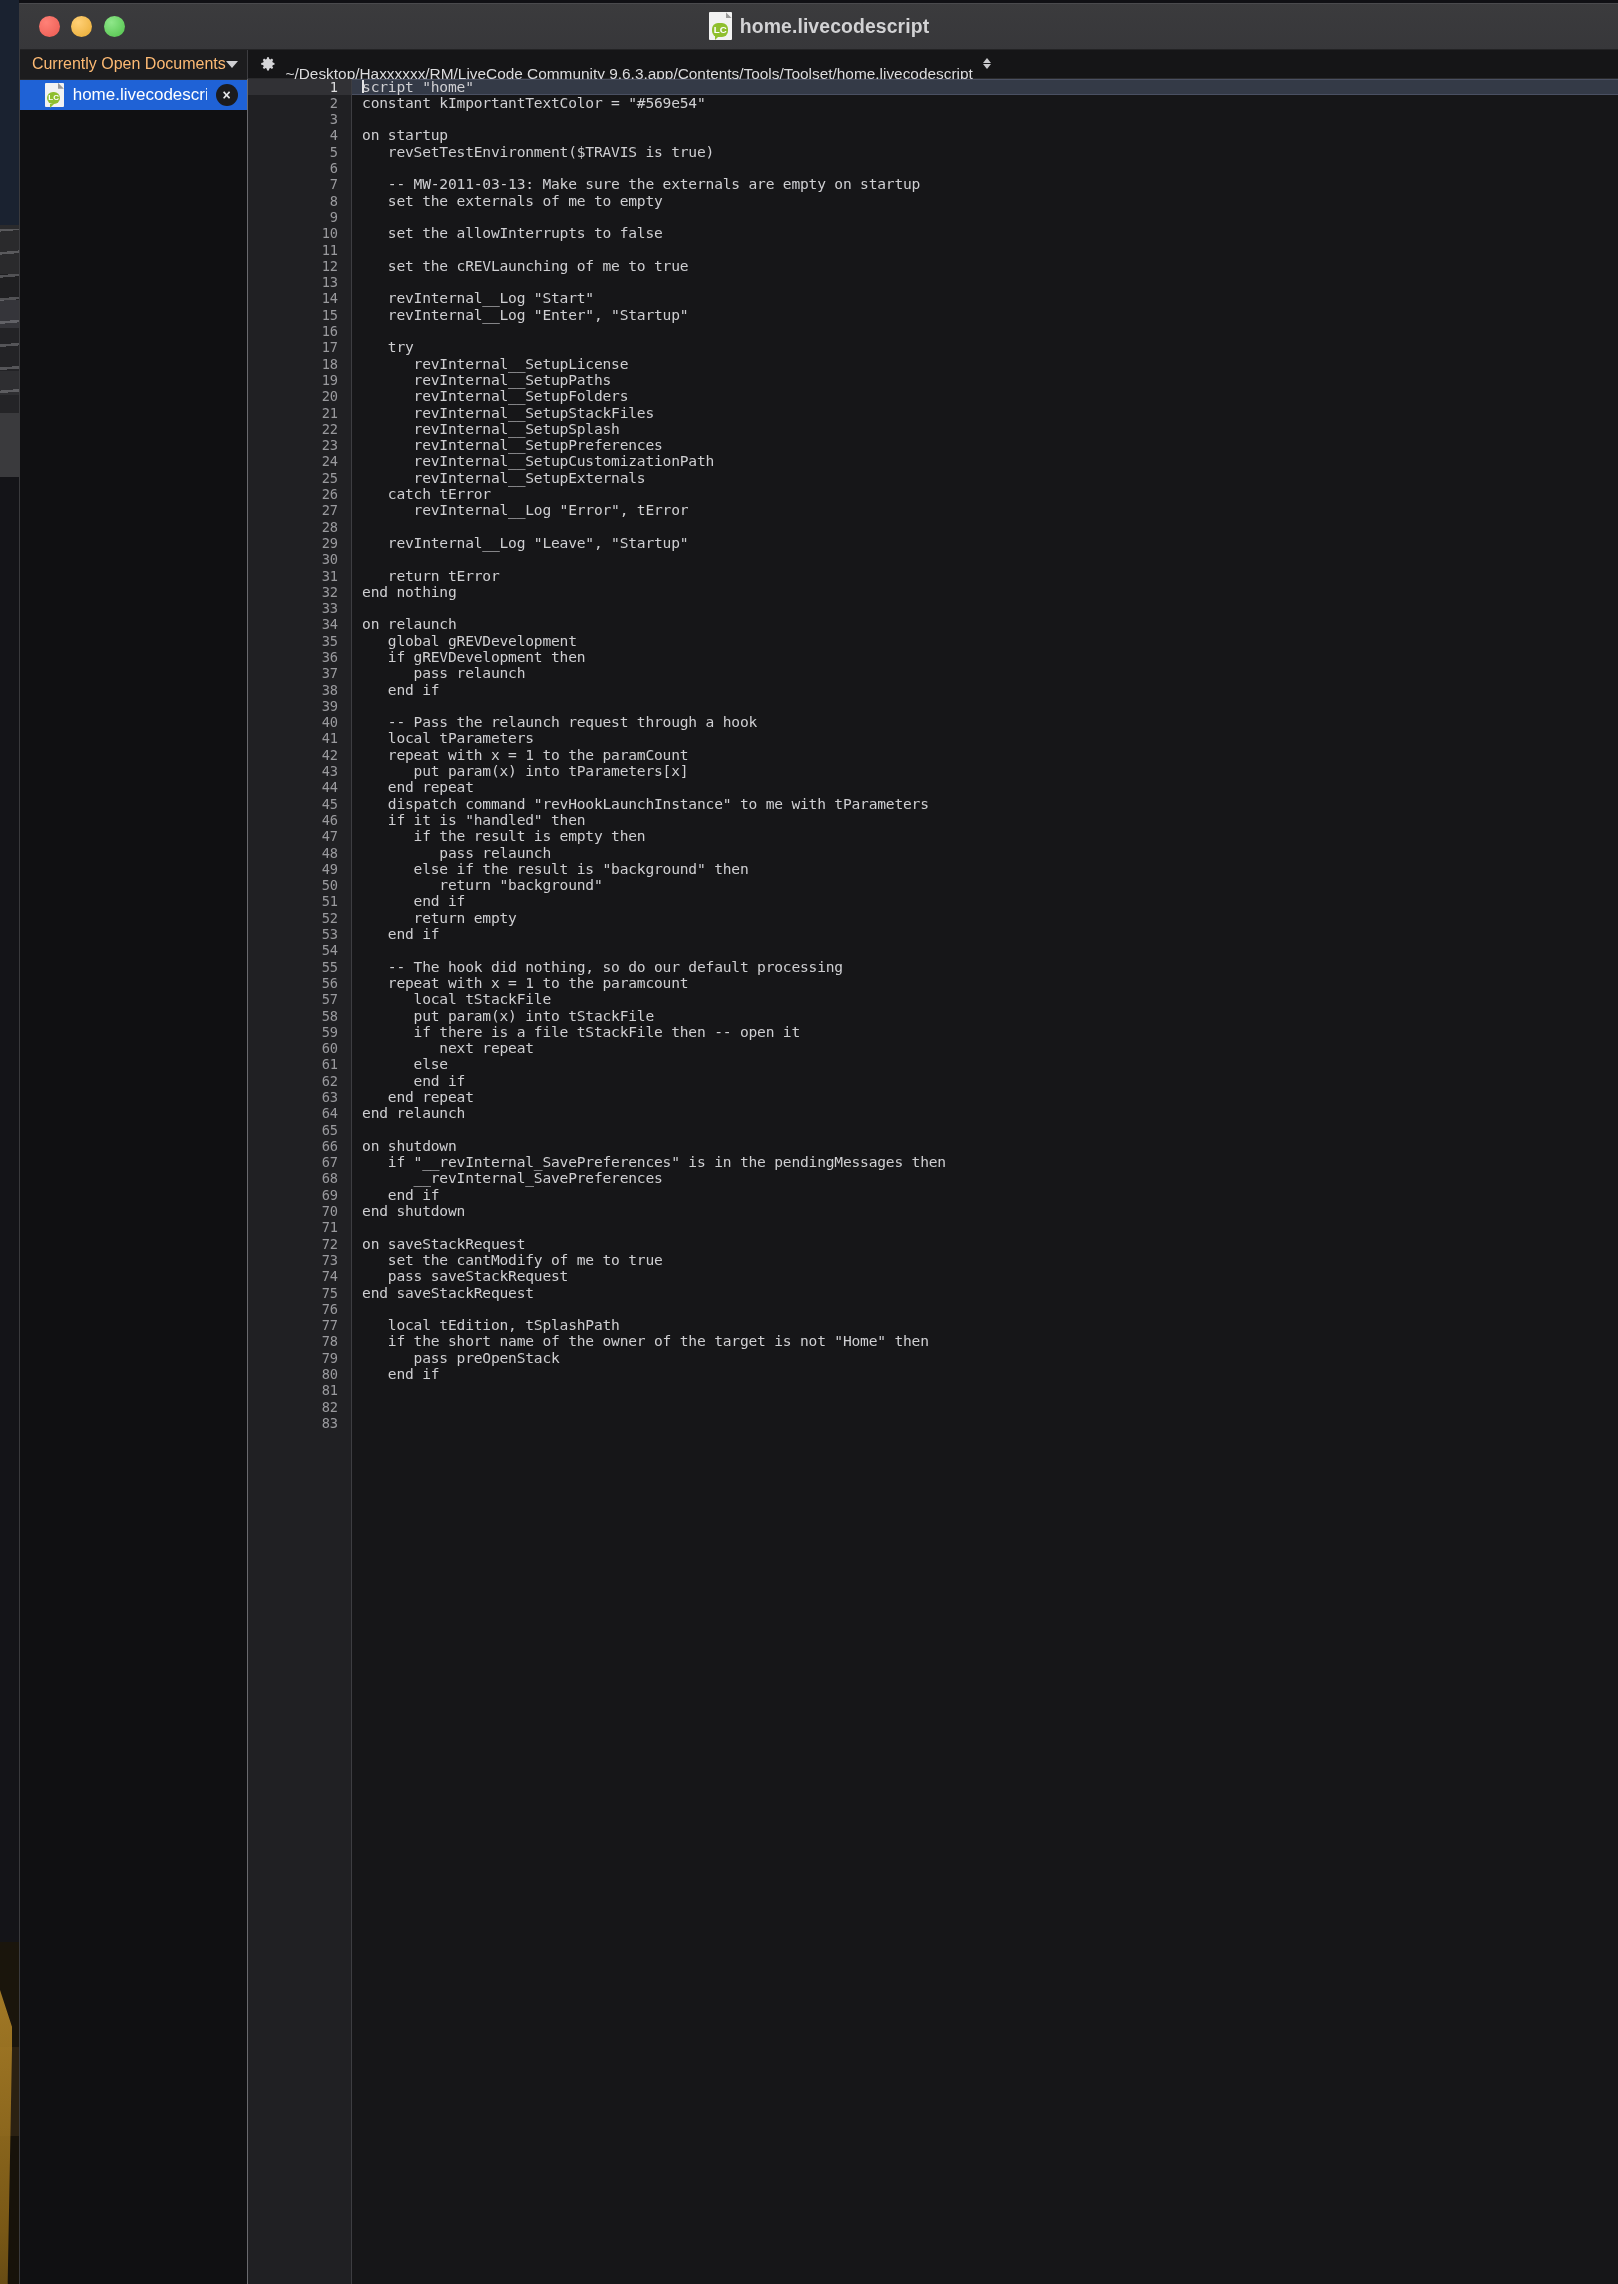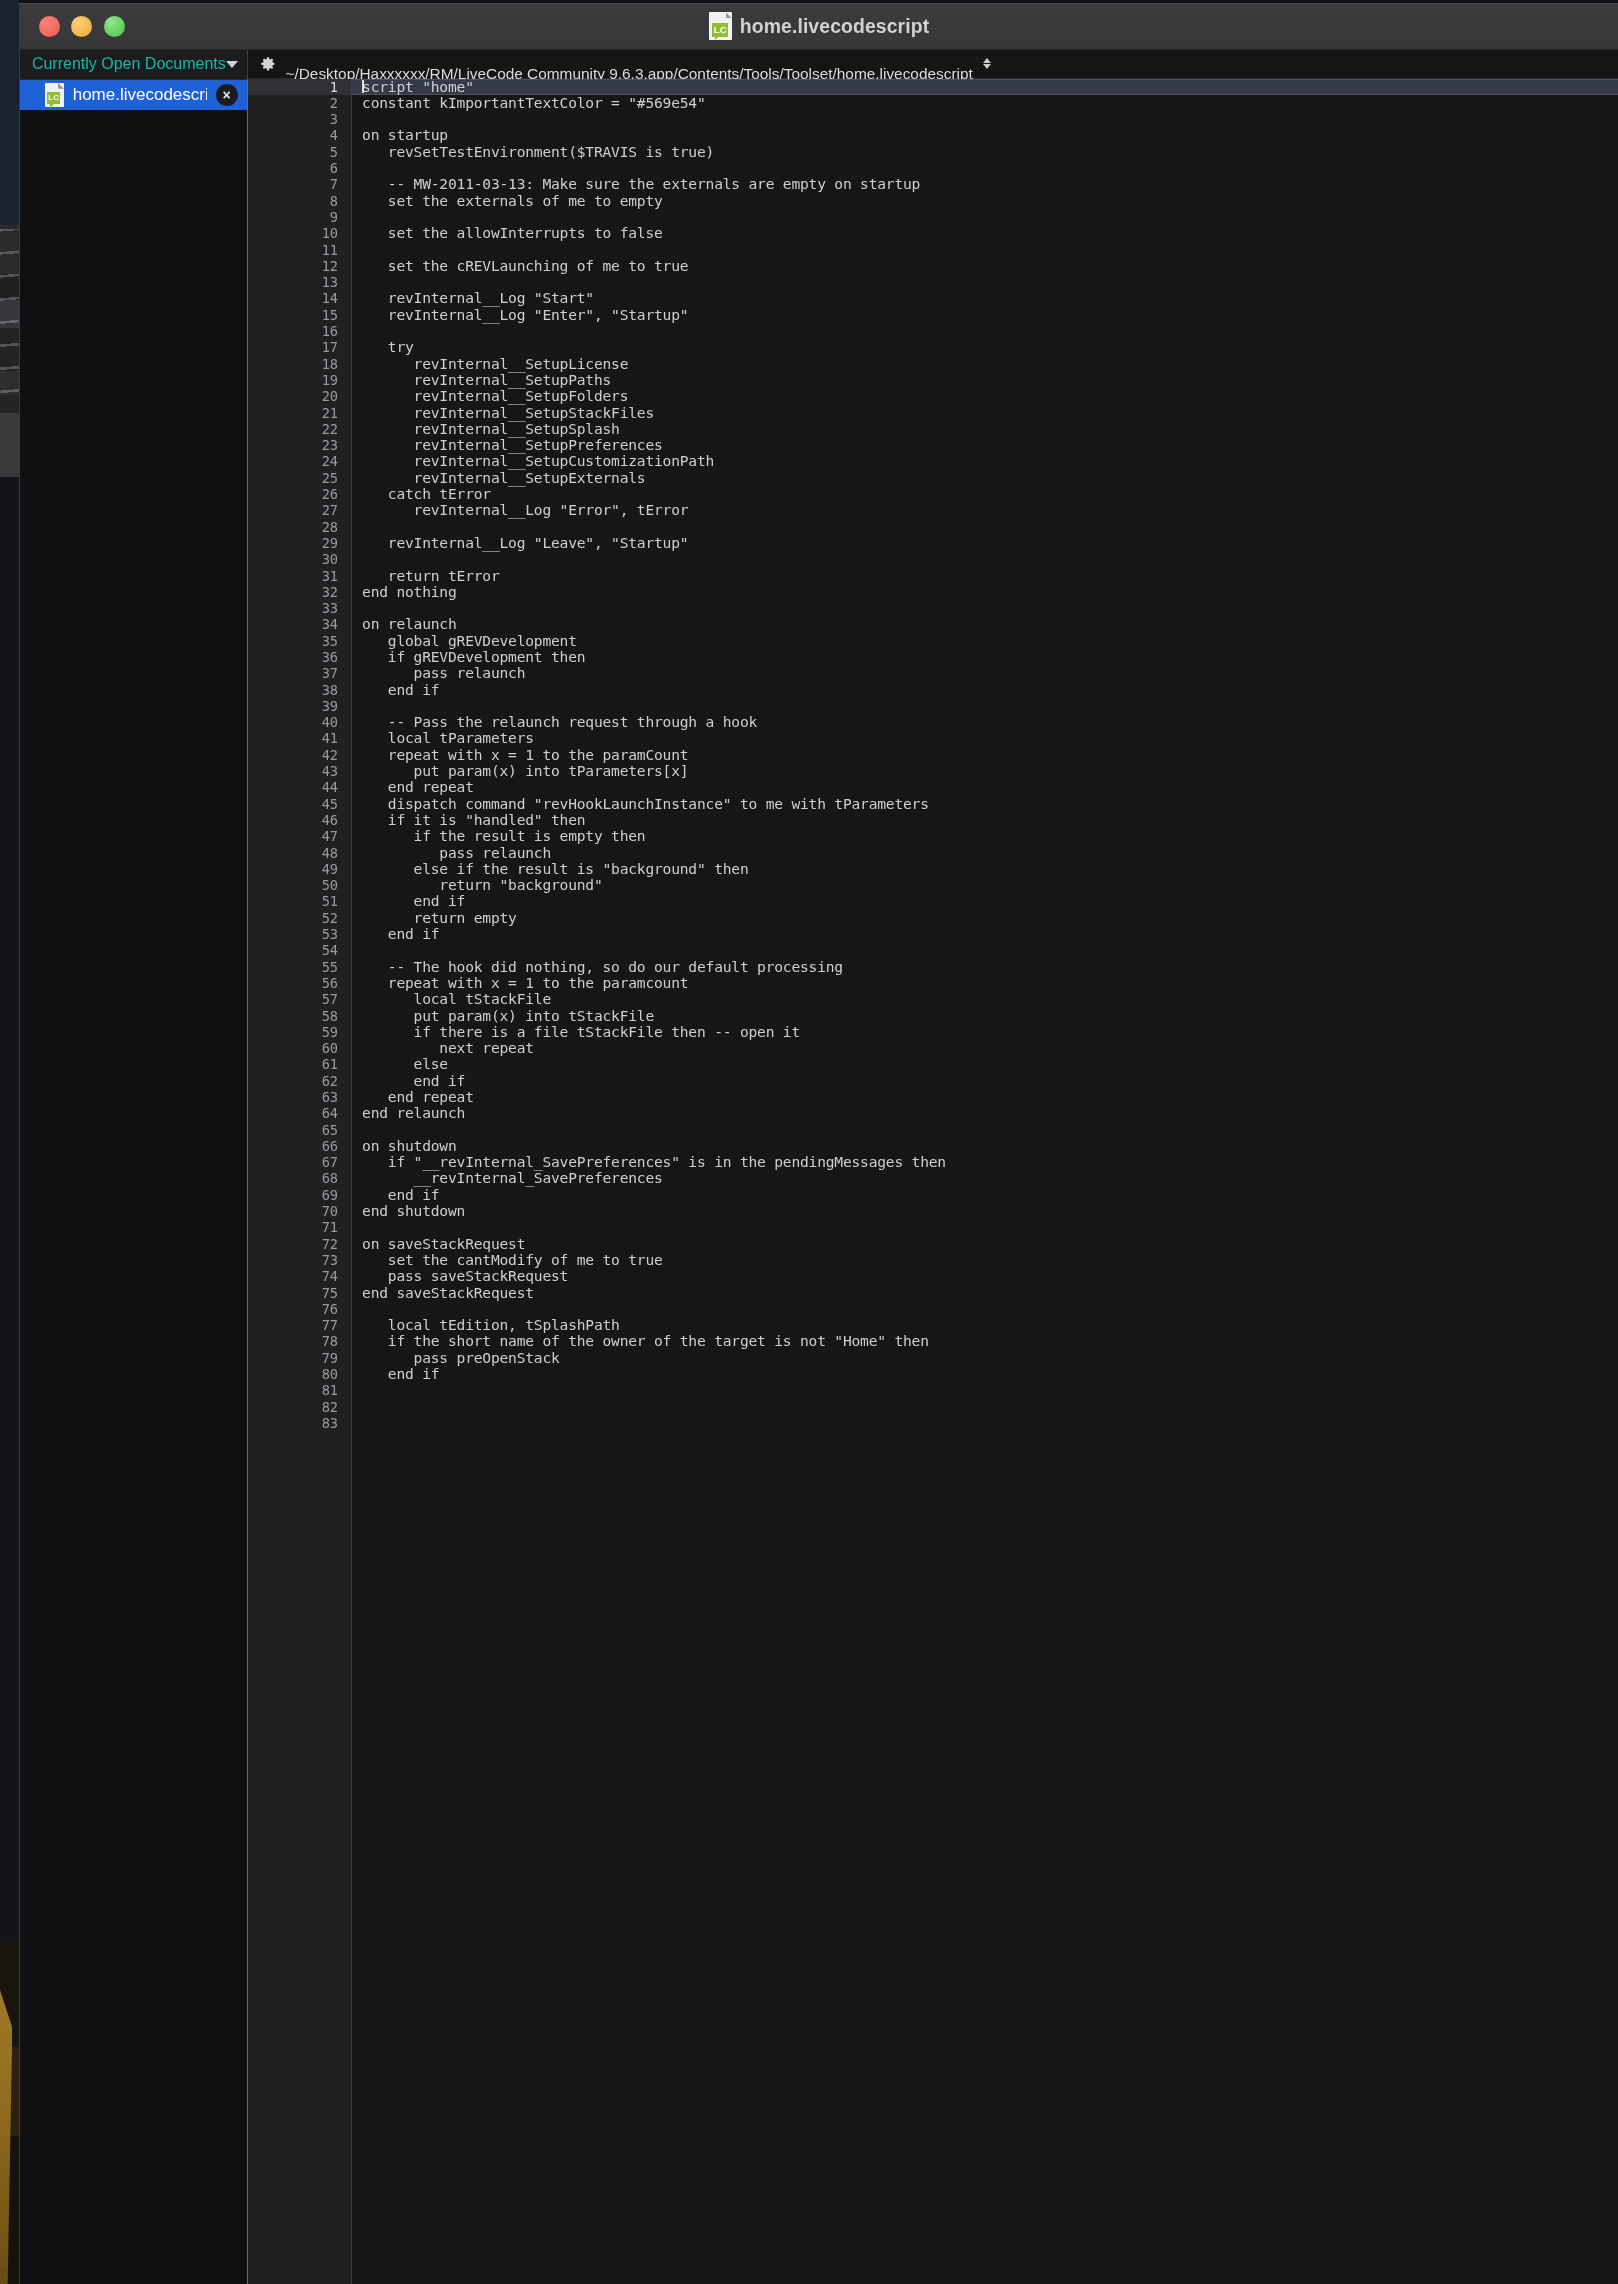--- a/index.html
+++ b/index.html
@@ -129,21 +129,21 @@
     right: 0; top: 0;
     width: 6.2px; height: 6.2px;
     background: #9a9a9a;
     clip-path: polygon(0 0, 100% 100%, 0 100%);
   }
   .lc-doc .bubble {
     position: absolute;
     left: 2.6px; bottom: 2.6px;
     width: 13.2px; height: 12.4px;
     background: #8fbf2e;
-    border-radius: 0;
+    border-radius: 6px;
   }
   .lc-doc .bubble::after {
     content: "";
     position: absolute;
     left: 2.6px; bottom: -3.5px;
     border-left: 4.4px solid #8fbf2e;
     border-bottom: 4.4px solid transparent;
   }
   .lc-doc .bubble span {
     position: absolute;
@@ -166,21 +166,21 @@
     background: #121214;
   }
   #sidebar-header {
     width: 228px;
     flex: 0 0 228px;
     background: #1c1c1e;
     border-right: 0.9px solid #3c3c40;
     display: flex;
     align-items: center;
     padding: 0 8.8px 0 12.4px;
-    color: #14b8a6;
+    color: #fdba74;
     font-size: 16px;
   }
   #sidebar-header-label { flex: 1; white-space: nowrap; }
   .chevron-down {
     width: 0; height: 0;
     border-left: 6.2px solid transparent;
     border-right: 6.2px solid transparent;
     border-top: 7px solid #cfcfd2;
     margin-right: 5.3px;
     flex: 0 0 auto;

